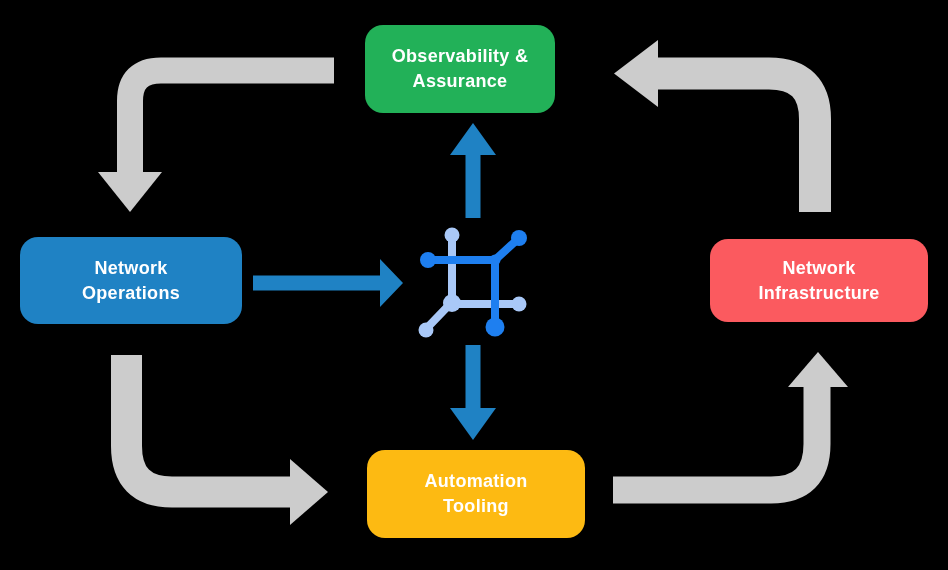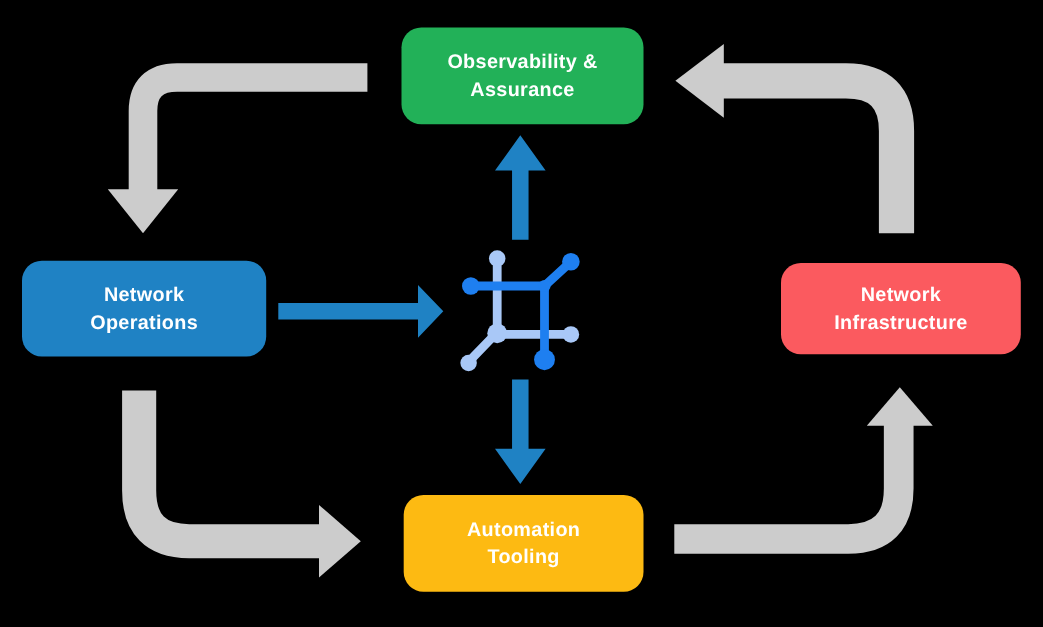--- a/index.html
+++ b/index.html
@@ -31,21 +31,21 @@
     text-align: center;
   }
   .node-label {
     color: #ffffff;
     font-size: 18px;
     line-height: 25px;
     font-weight: 600;
     letter-spacing: 0.3px;
     white-space: pre-line;
   }
-  .node-observability { left: 365px; top: 25px;  width: 220px; height: 88px; background: #22b158; text-align: center; }
+  .node-observability { left: 365px; top: 25px;  width: 190px; height: 88px; background: #22b158; text-align: center; }
   .node-operations    { left: 20px;  top: 237px; width: 222px; height: 87px; background: #1f82c4; }
   .node-infrastructure{ left: 710px; top: 239px; width: 218px; height: 83px; background: #fb5a5f; }
   .node-automation    { left: 367px; top: 450px; width: 218px; height: 88px; background: #fdba12; }
   .gshaft { fill: none; }
   .icon-line { fill: none; stroke-linecap: round; }
 </style>
 </head>
 <body>
 
 <div class="stage">

